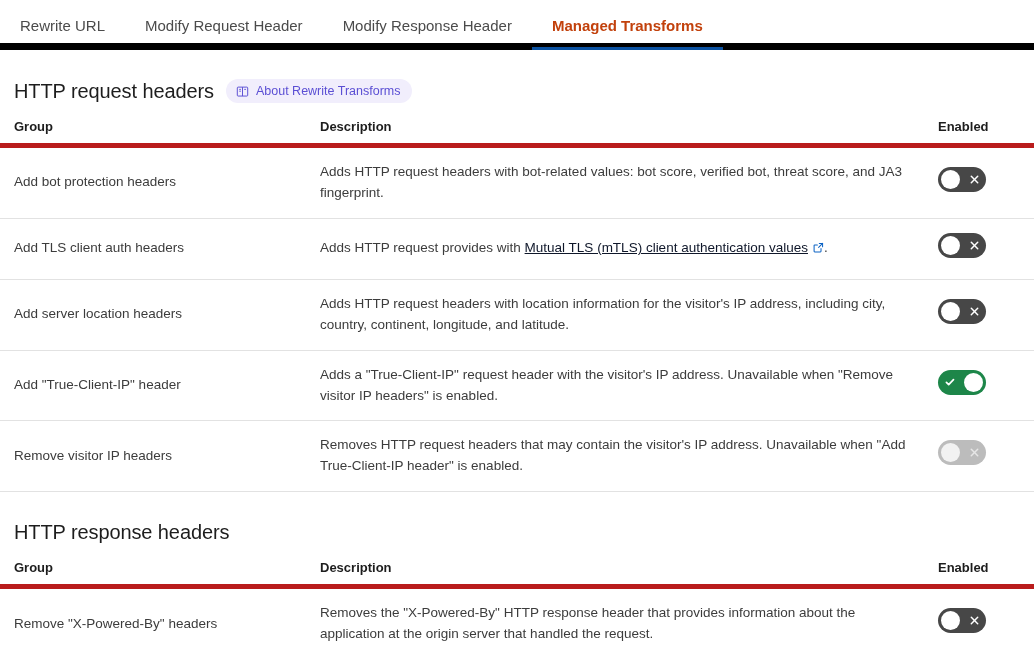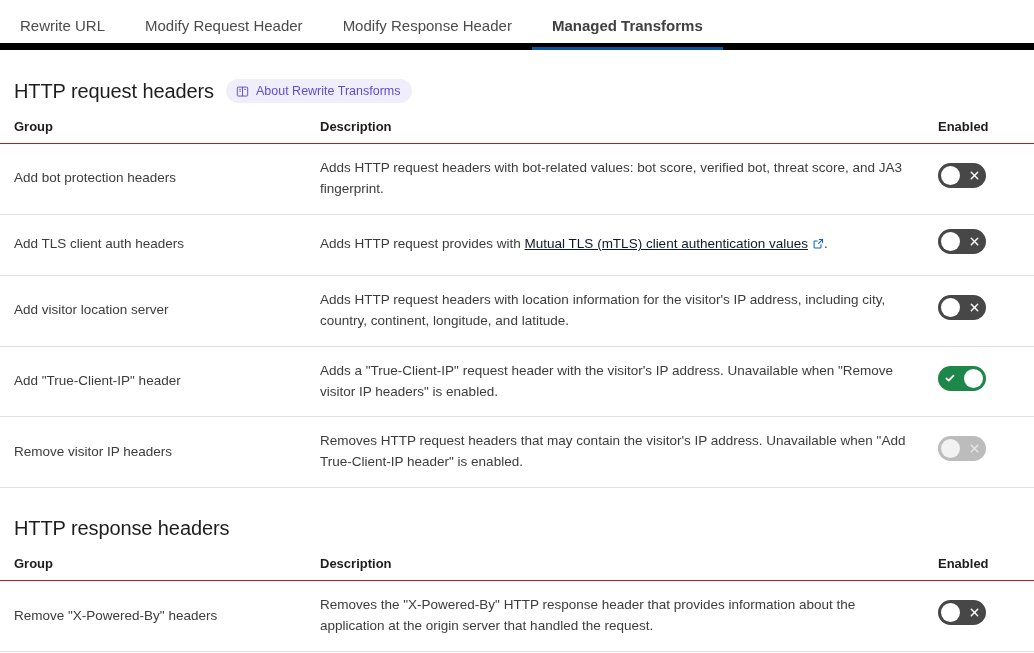--- a/index.html
+++ b/index.html
@@ -31,21 +31,21 @@
     color: #4b4b4b;
     line-height: 1;
     padding: 18px 20px 15px 20px;
     white-space: nowrap;
     cursor: pointer;
     border-bottom: 3px solid transparent;
     box-sizing: border-box;
     height: 50px;
   }
   .tab.active {
-    color: #404040;
+    color: #c2410c;
     font-weight: bold;
     border-bottom-color: #0b52a1;
   }
 
   
   .section {
     padding: 0 0 0 0;
   }
   .section-head {
     display: flex;
@@ -80,21 +80,21 @@
     width: 100%;
     border-collapse: collapse;
     table-layout: fixed;
   }
   table.mt th {
     text-align: left;
     font-size: 13px;
     font-weight: bold;
     color: #1d1d1d;
     padding: 4px 14px 9px 14px;
-    border-bottom: 1px solid #b91c1c;
+    border-bottom: 5px solid #b91c1c;
   }
   table.mt td {
     font-size: 13.5px;
     color: #3c3c3c;
     padding: 14px 14px;
     border-bottom: 1px solid #e2e2e2;
     vertical-align: middle;
     line-height: 1.55;
   }
   .col-group   { width: 306px; }
@@ -236,21 +236,21 @@
               <svg width="11" height="11" viewBox="0 0 12 12" stroke="currentColor" stroke-width="1.6" stroke-linecap="round">
                 <line x1="2.5" y1="2.5" x2="9.5" y2="9.5"></line>
                   <line x1="9.5" y1="2.5" x2="2.5" y2="9.5"></line>
               </svg>
             </span>
           </span>
         </td>
       </tr>
 
       <tr>
-        <td class="col-group">Add visitor location server</td>
+        <td class="col-group">Add server location headers</td>
         <td class="col-desc">Adds HTTP request headers with location information for the visitor's IP address, including city, country, continent, longitude, and latitude.</td>
         <td class="col-toggle">
           <span class="toggle">
             <span class="knob"></span>
             <span class="mark">
               <svg width="11" height="11" viewBox="0 0 12 12" stroke="currentColor" stroke-width="1.6" stroke-linecap="round">
                 <line x1="2.5" y1="2.5" x2="9.5" y2="9.5"></line>
                   <line x1="9.5" y1="2.5" x2="2.5" y2="9.5"></line>
               </svg>
             </span>

